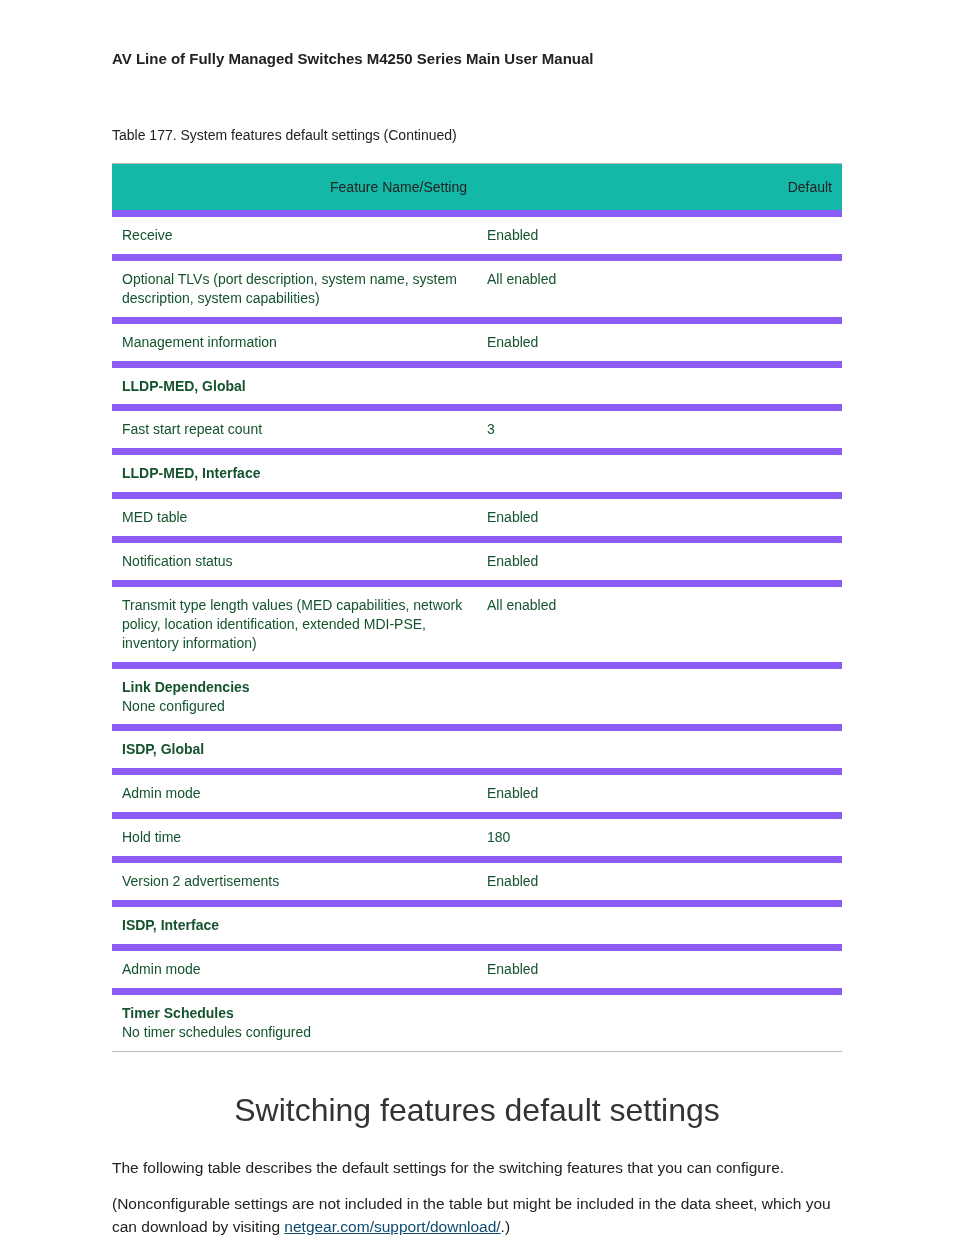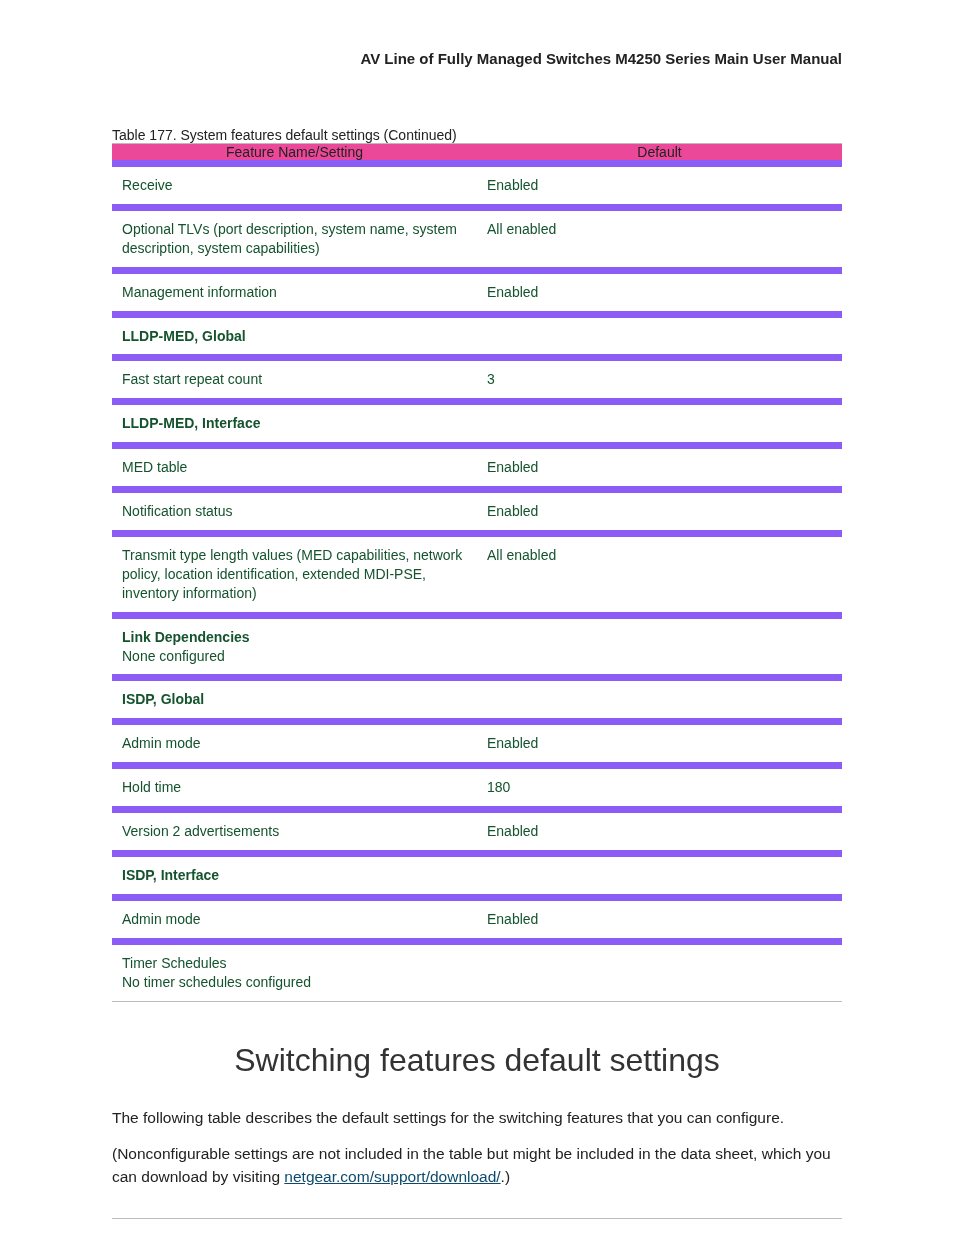--- a/index.html
+++ b/index.html
@@ -8,39 +8,40 @@
     background: #fff;
     color: #222;
     width: 954px;
     margin: 0 auto;
     padding: 50px 0 40px 0;
   }
   .page {
     padding: 0 112px 0 112px;
   }
   .doc-header {
-    text-align: right;
+    text-align: left;
     font-weight: bold;
     font-size: 15px;
     margin-bottom: 60px;
   }
   .table-caption {
     font-size: 14px;
+    margin-bottom: 20px;
     color: #222;
   }
   table.settings {
     width: 100%;
     border-collapse: collapse;
     font-size: 14px;
   }
   table.settings th {
-    background: #ec4899;
-    text-align: center;
+    background: #14b8a6;
+    text-align: right;
     font-weight: normal;
-    padding: 0 10px;
+    padding: 15px 10px;
     border-top: 1px solid #bbb;
     color: #222;
   }
   table.settings td {
     padding: 9px 10px 9px 10px;
     border-top: 7px solid #8b5cf6;
     vertical-align: top;
     color: #14532d;
     line-height: 1.35;
   }
@@ -156,21 +157,21 @@
           <td>Enabled</td>
         </tr>
         <tr class="section-row">
           <td colspan="2"><span style="font-weight: bold;">ISDP, Interface</span></td>
         </tr>
         <tr>
           <td>Admin mode</td>
           <td>Enabled</td>
         </tr>
         <tr class="section-row">
-          <td colspan="2"><span style="font-weight: normal;">Timer Schedules</span><span class="subline">No timer schedules configured</span></td>
+          <td colspan="2"><span style="font-weight: bold;">Timer Schedules</span><span class="subline">No timer schedules configured</span></td>
         </tr>
       </tbody>
   </table>
 
   <h2 class="section-heading">Switching features default settings</h2>
 
   <p class="body-text">The following table describes the default settings for the switching features that you can configure.</p>
 
   <p class="body-text">
     <span>(Nonconfigurable settings are not included in the table but might be included in the data sheet, which you can download by visiting </span><a href="#" class="link">netgear.com/support/download/</a><span>.)</span>

